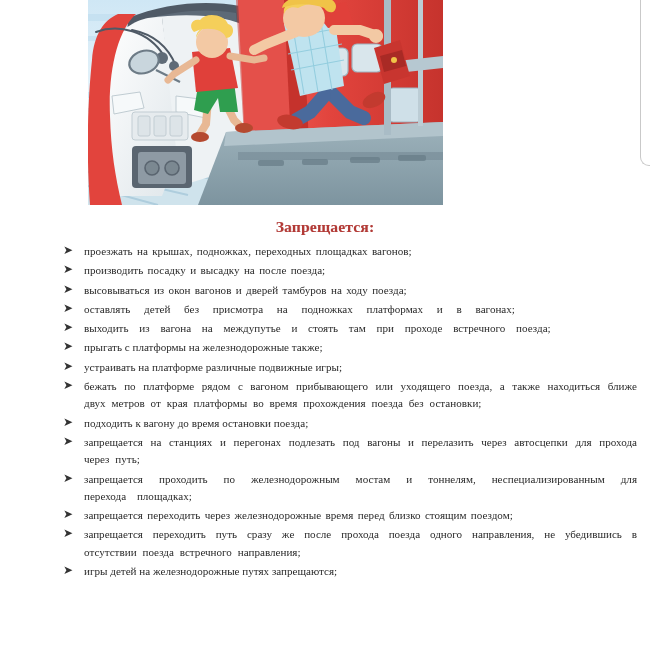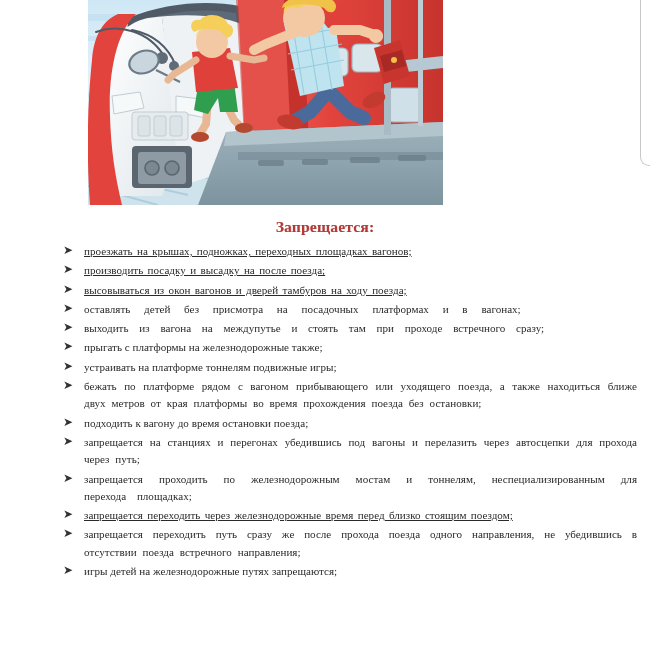--- a/index.html
+++ b/index.html
@@ -102,21 +102,20 @@
     word-spacing: 11px;
   }
   .rule-item.stretch-wide2 .rule-text {
     word-spacing: 8px;
   }
   .rule-item.stretch-med .rule-text {
     word-spacing: 3.1px;
   }
   .rule-item.stretch-sm .rule-text {
     word-spacing: 1.6px;
-    text-decoration: underline;
   }
 </style>
 </head>
 <body>
 
 <div id="page">
 
   <div id="right-panel-edge"></div>
 
   <div id="illustration-wrap">
@@ -290,51 +289,51 @@
       <span class="rule-text">производить посадку и высадку на после поезда;</span>
     </li>
 
     <li class="rule-item stretch-sm">
       <span class="rule-bullet">➤</span>
       <span class="rule-text">высовываться из окон вагонов и дверей тамбуров на ходу поезда;</span>
     </li>
 
     <li class="rule-item stretch-wide">
       <span class="rule-bullet">➤</span>
-      <span class="rule-text">оставлять детей без присмотра на посадочных платформах и в вагонах;</span>
+      <span class="rule-text">оставлять детей без присмотра на подножках платформах и в вагонах;</span>
     </li>
 
     <li class="rule-item stretch-wide2">
       <span class="rule-bullet">➤</span>
-      <span class="rule-text">выходить из вагона на междупутье и стоять там при проходе встречного сразу;</span>
+      <span class="rule-text">выходить из вагона на междупутье и стоять там при проходе встречного поезда;</span>
     </li>
 
     <li class="rule-item">
       <span class="rule-bullet">➤</span>
       <span class="rule-text">прыгать с платформы на железнодорожные также;</span>
     </li>
 
     <li class="rule-item">
       <span class="rule-bullet">➤</span>
-      <span class="rule-text">устраивать на платформе тоннелям подвижные игры;</span>
+      <span class="rule-text">устраивать на платформе различные подвижные игры;</span>
     </li>
 
     <li class="rule-item stretch-med">
       <span class="rule-bullet">➤</span>
       <span class="rule-text">бежать по платформе рядом с вагоном прибывающего или уходящего поезда, а также находиться ближе двух метров от края платформы во время прохождения поезда без остановки;</span>
     </li>
 
     <li class="rule-item">
       <span class="rule-bullet">➤</span>
       <span class="rule-text">подходить к вагону до время остановки поезда;</span>
     </li>
 
     <li class="rule-item stretch-med">
       <span class="rule-bullet">➤</span>
-      <span class="rule-text">запрещается на станциях и перегонах убедившись под вагоны и перелазить через автосцепки для прохода через путь;</span>
+      <span class="rule-text">запрещается на станциях и перегонах подлезать под вагоны и перелазить через автосцепки для прохода через путь;</span>
     </li>
 
     <li class="rule-item stretch-wide2">
       <span class="rule-bullet">➤</span>
       <span class="rule-text">запрещается проходить по железнодорожным мостам и тоннелям, неспециализированным для перехода площадках;</span>
     </li>
 
     <li class="rule-item stretch-sm">
       <span class="rule-bullet">➤</span>
       <span class="rule-text">запрещается переходить через железнодорожные время  перед  близко стоящим поездом;</span>

